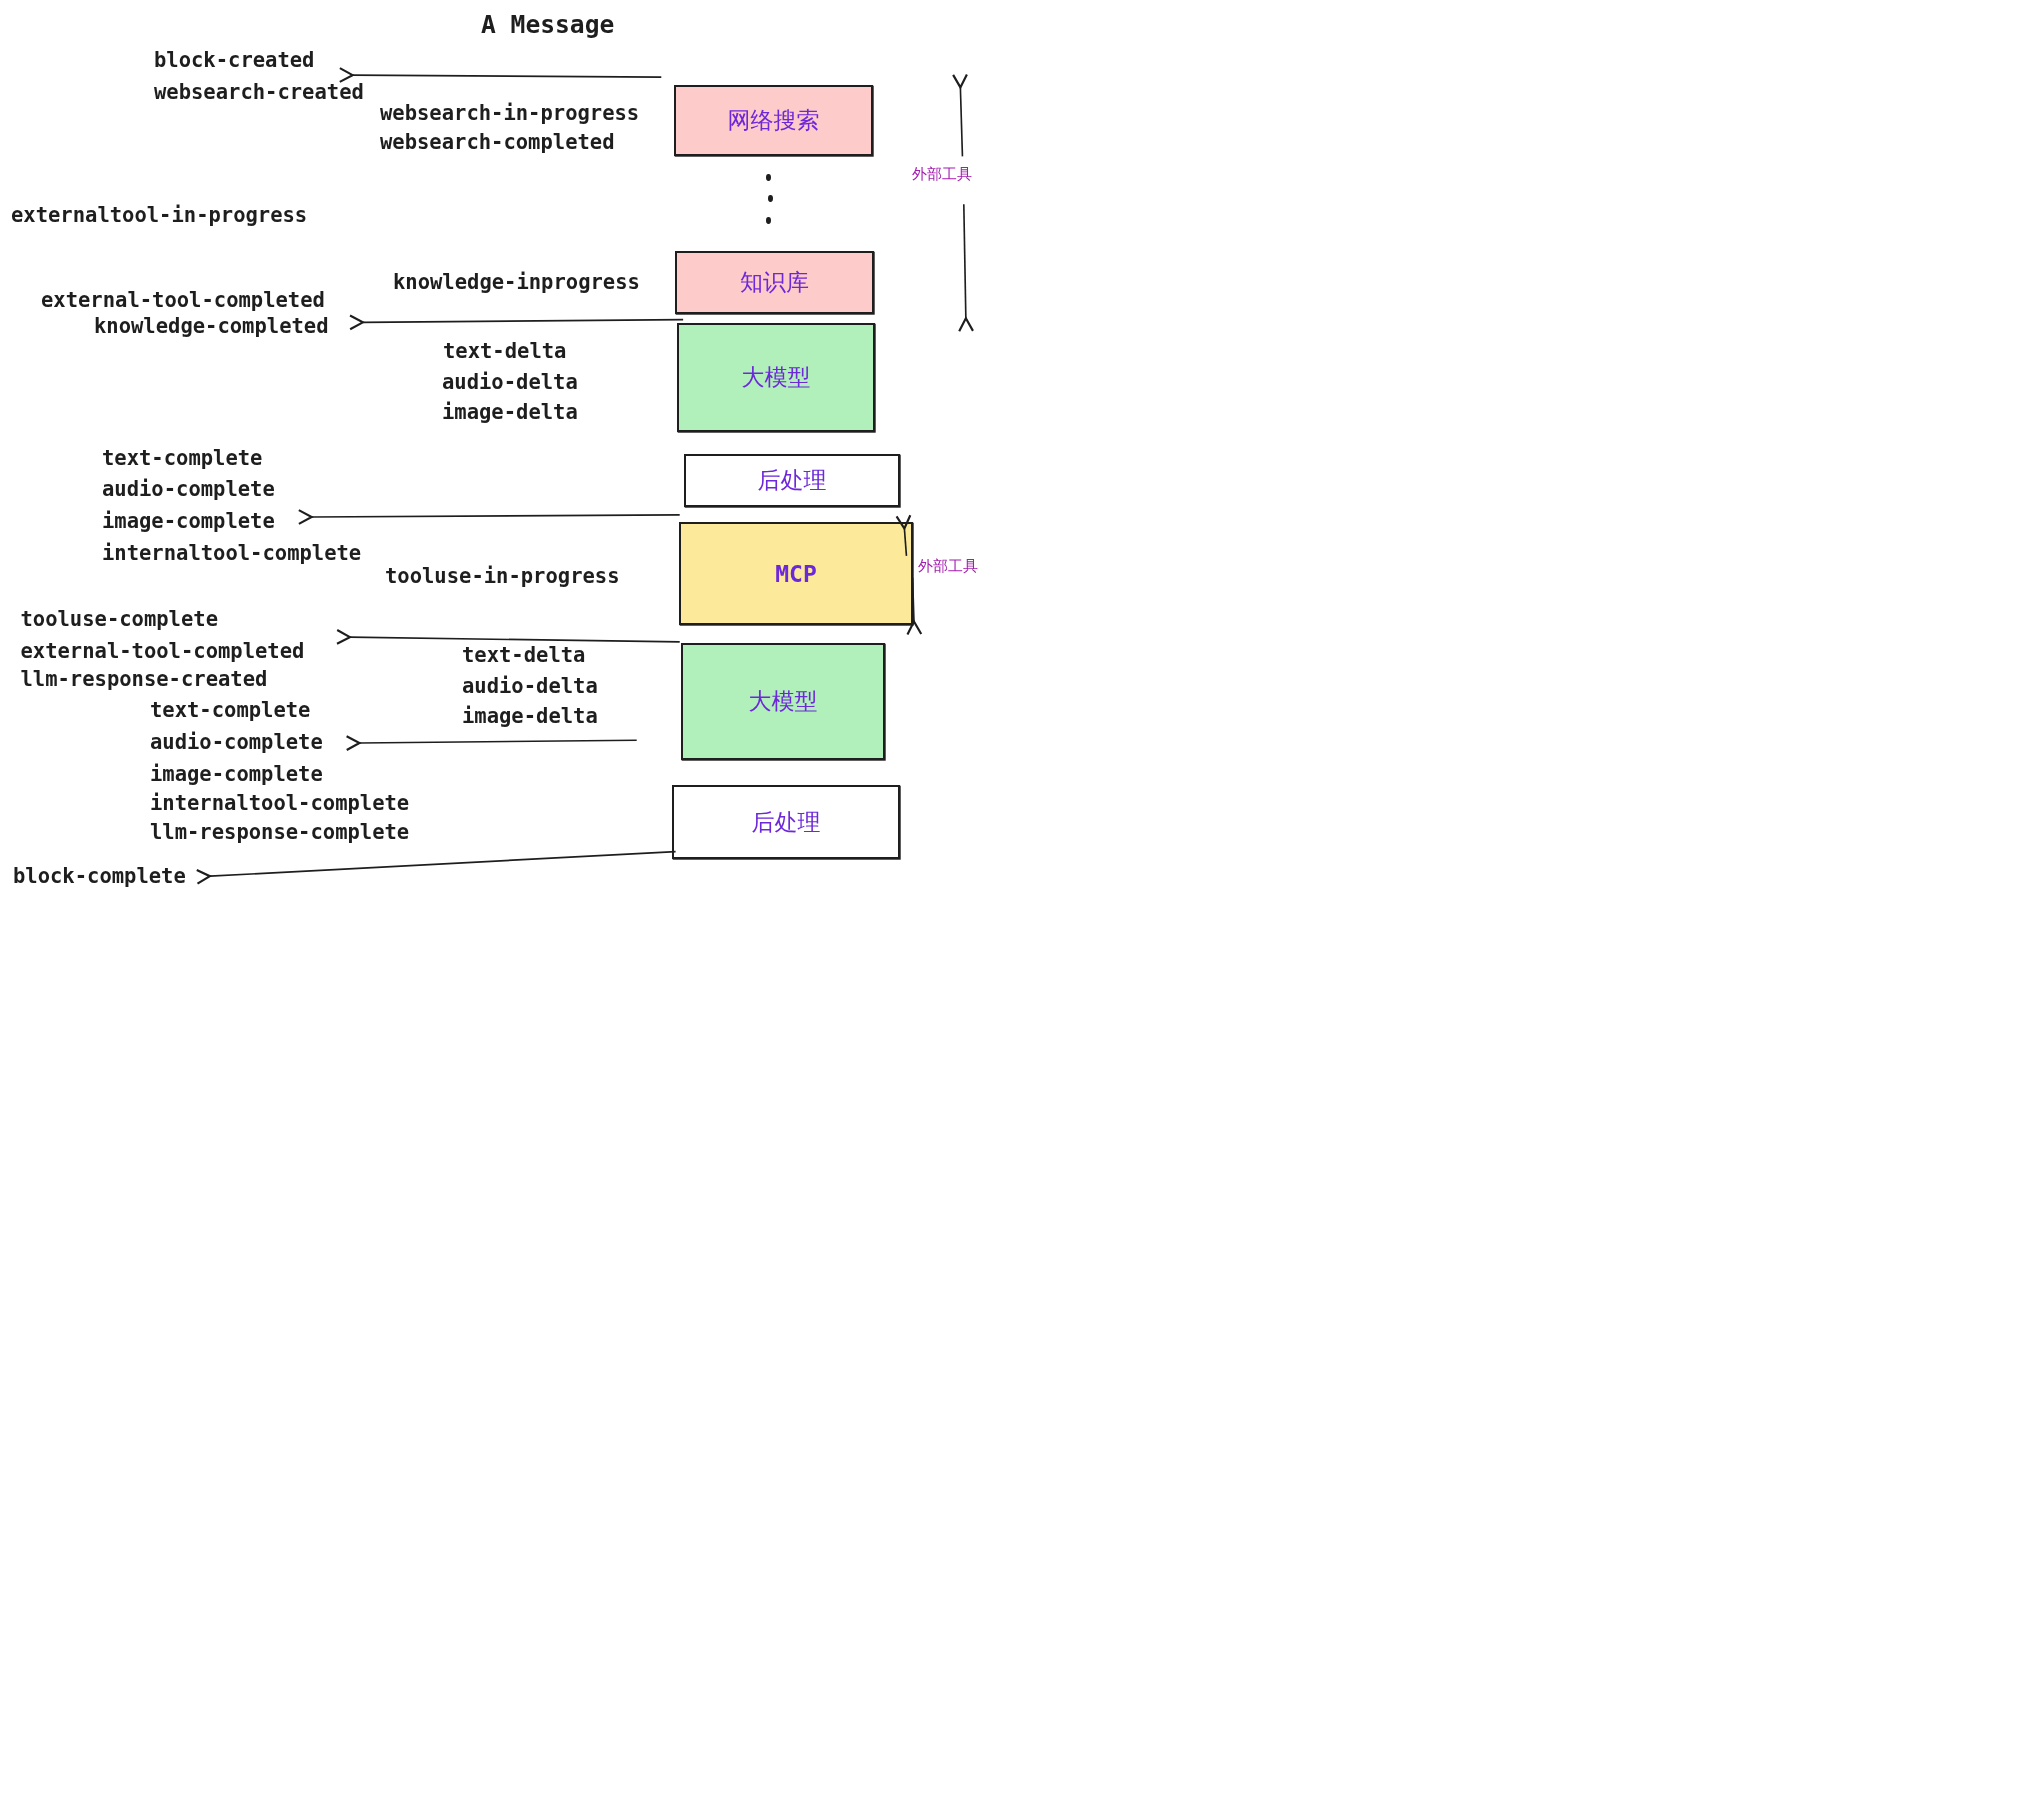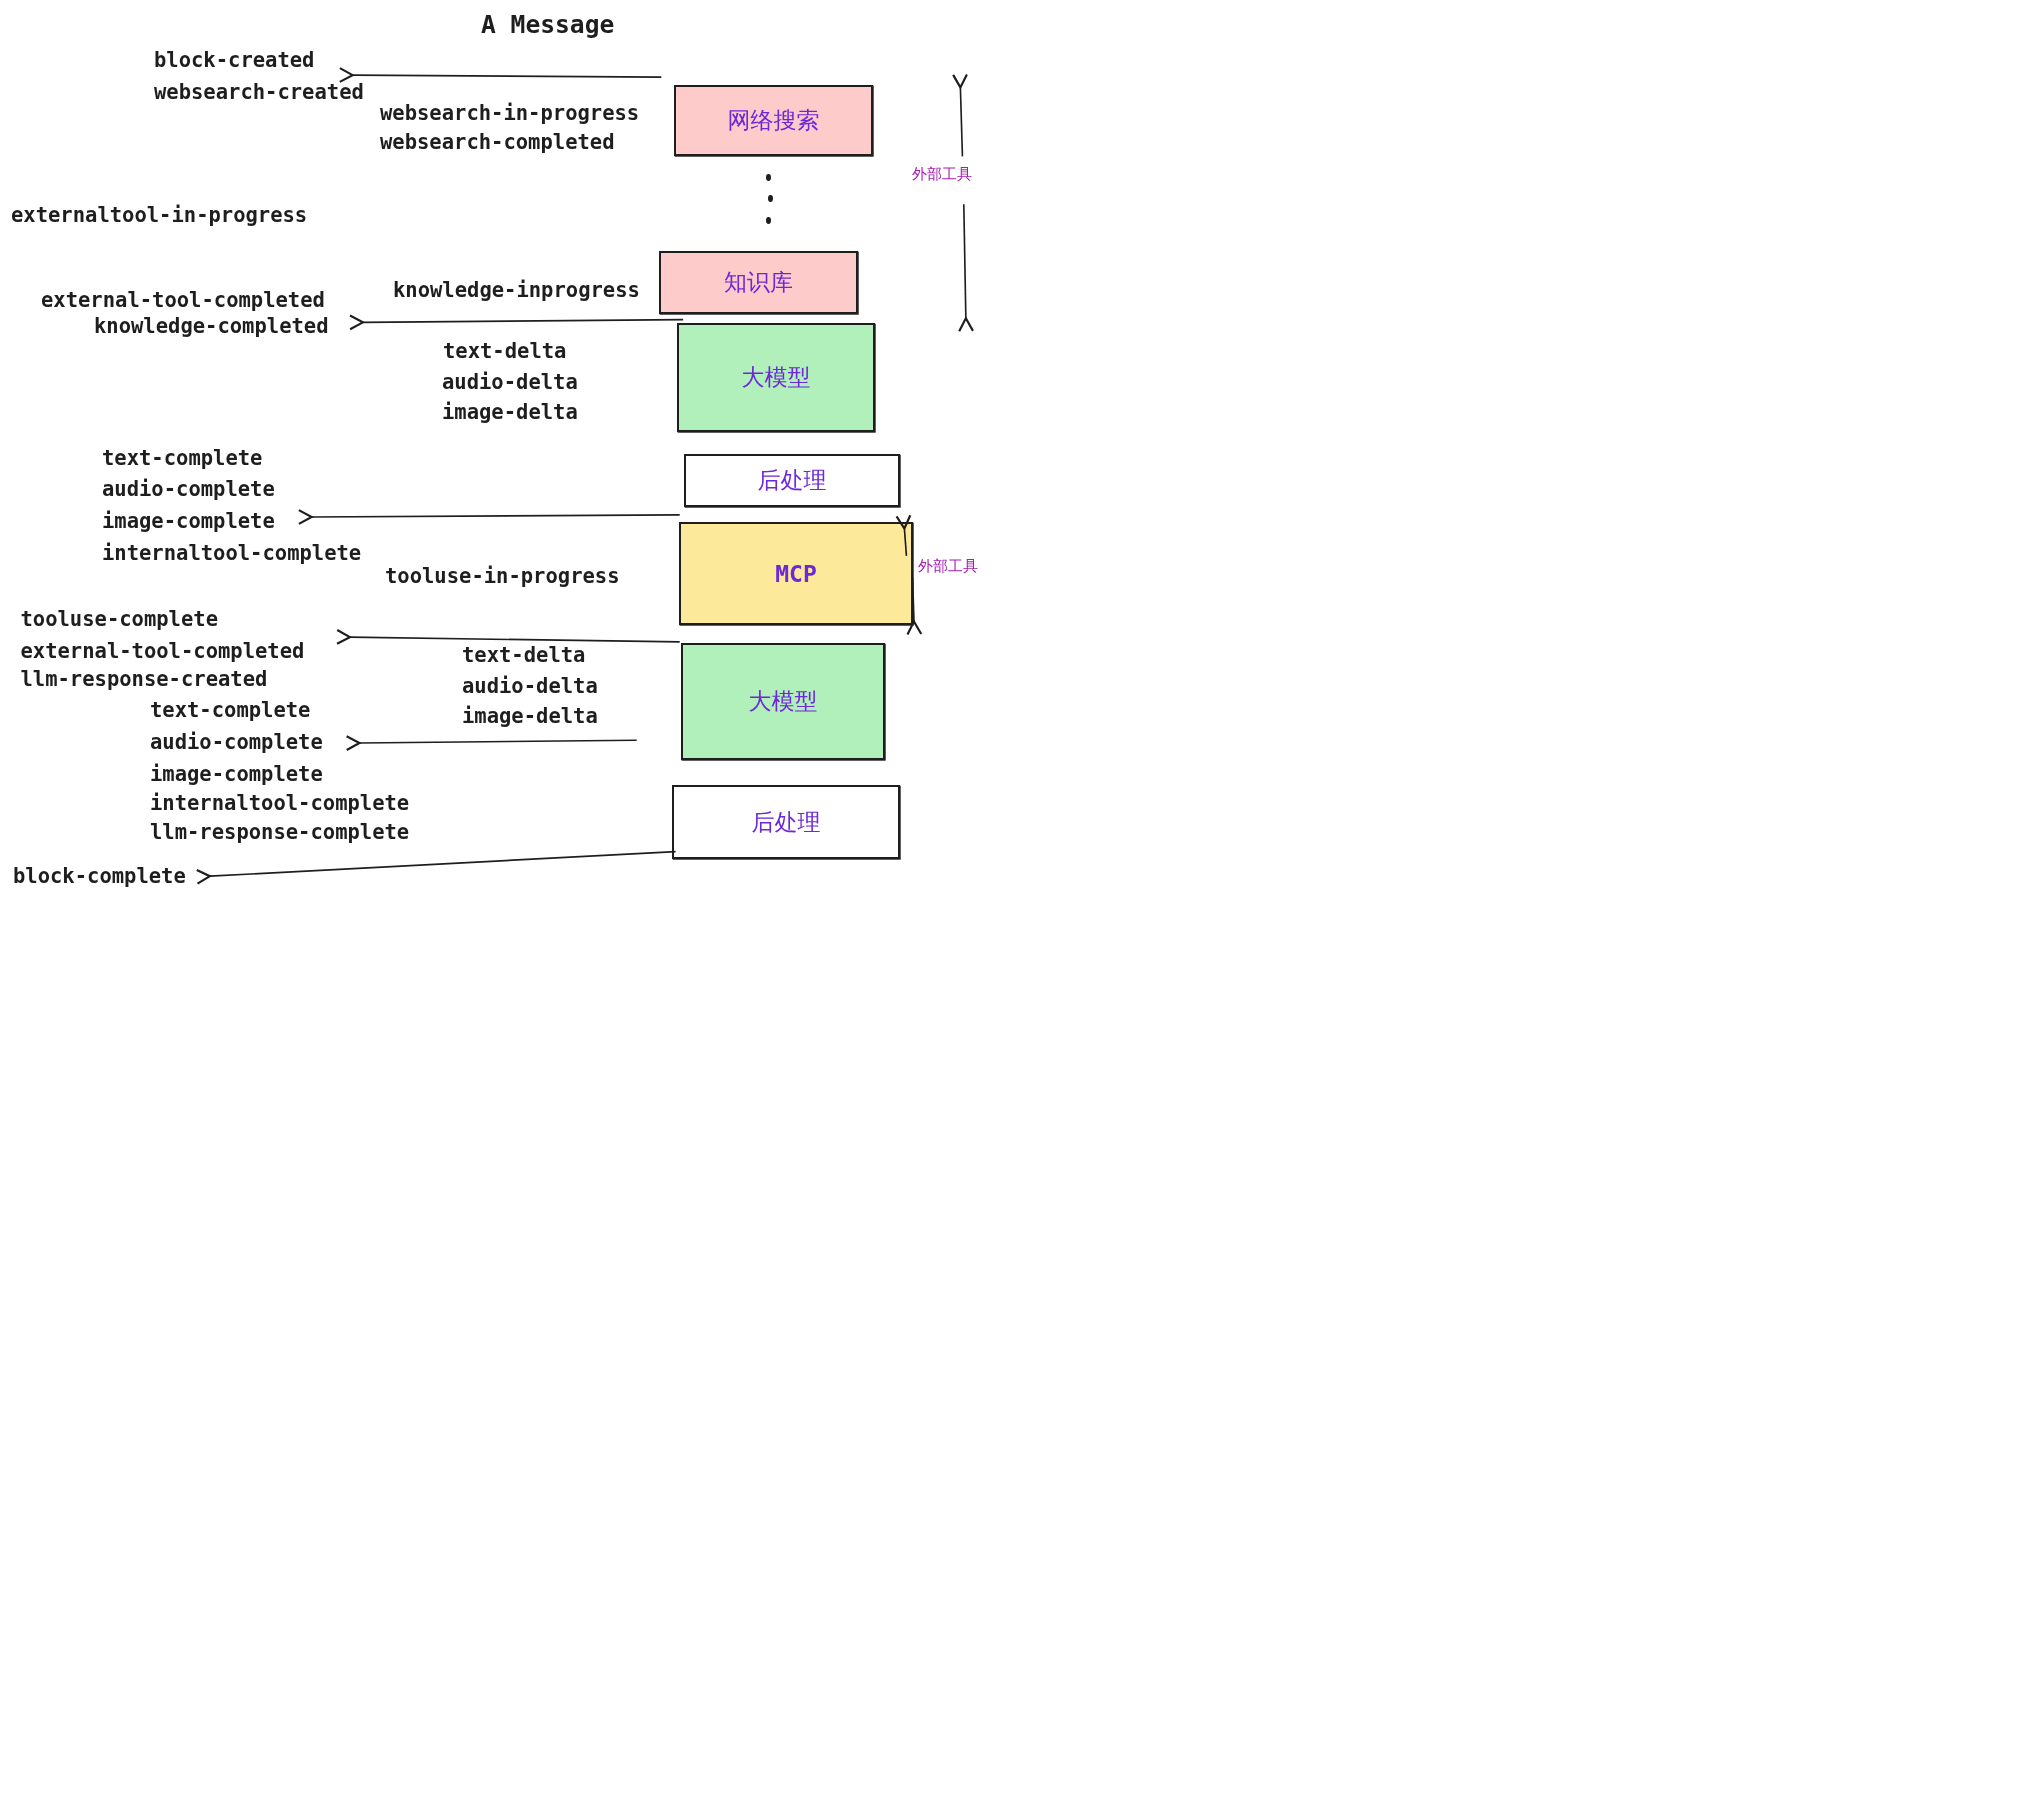--- a/index.html
+++ b/index.html
@@ -22,21 +22,21 @@
 
 <div class="canvas">
 
   <div class="title" style="left:481px;top:9.6px;">A Message</div>
 
   <div class="ev" style="left:154px;top:50px;">block-created</div>
   <div class="ev" style="left:154px;top:82px;">websearch-created</div>
   <div class="ev" style="left:380px;top:103px;">websearch-in-progress</div>
   <div class="ev" style="left:380px;top:132px;">websearch-completed</div>
   <div class="ev" style="left:11px;top:205px;">externaltool-in-progress</div>
-  <div class="ev" style="left:393px;top:280px;">knowledge-inprogress</div>
+  <div class="ev" style="left:393px;top:272px;">knowledge-inprogress</div>
   <div class="ev" style="left:41px;top:290px;">external-tool-completed</div>
   <div class="ev" style="left:94px;top:316px;">knowledge-completed</div>
 
   <div class="ev" style="left:443px;top:341px;">text-delta</div>
   <div class="ev" style="left:442px;top:372px;">audio-delta</div>
   <div class="ev" style="left:442px;top:402px;">image-delta</div>
 
   <div class="ev" style="left:102px;top:448px;">text-complete</div>
   <div class="ev" style="left:102px;top:479px;">audio-complete</div>
   <div class="ev" style="left:102px;top:511px;">image-complete</div>
@@ -56,21 +56,21 @@
   <div class="ev" style="left:150px;top:732px;">audio-complete</div>
   <div class="ev" style="left:150px;top:764px;">image-complete</div>
   <div class="ev" style="left:150px;top:793px;">internaltool-complete</div>
   <div class="ev" style="left:150px;top:822px;">llm-response-complete</div>
 
   <div class="ev" style="left:13px;top:866px;">block-complete</div>
 
   <div class="box" style="left: 674px; top: 85px; width: 199px; height: 71px; background-color: rgb(252, 203, 202);">
     <span>网络搜索</span>
   </div>
-  <div class="box" style="left: 659px; top: 251px; width: 199px; height: 63px; background-color: rgb(252, 203, 202);">
+  <div class="box" style="left: 675px; top: 251px; width: 199px; height: 63px; background-color: rgb(252, 203, 202);">
     <span>知识库</span>
   </div>
   <div class="box" style="left: 677px; top: 323px; width: 198px; height: 109px; background-color: rgb(178, 240, 187);">
     <span>大模型</span>
   </div>
   <div class="box" style="left: 684px; top: 454px; width: 216px; height: 53px; background-color: rgb(255, 255, 255);">
     <span>后处理</span>
   </div>
   <div class="box mono" style="left: 679px; top: 522px; width: 234px; height: 103px; background-color: rgb(252, 233, 153);">
     <span>MCP</span>

